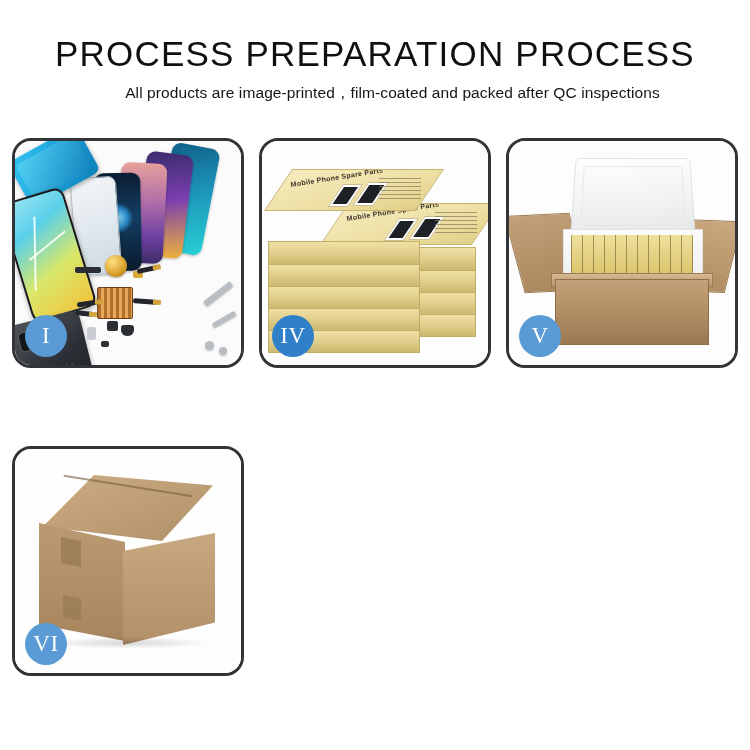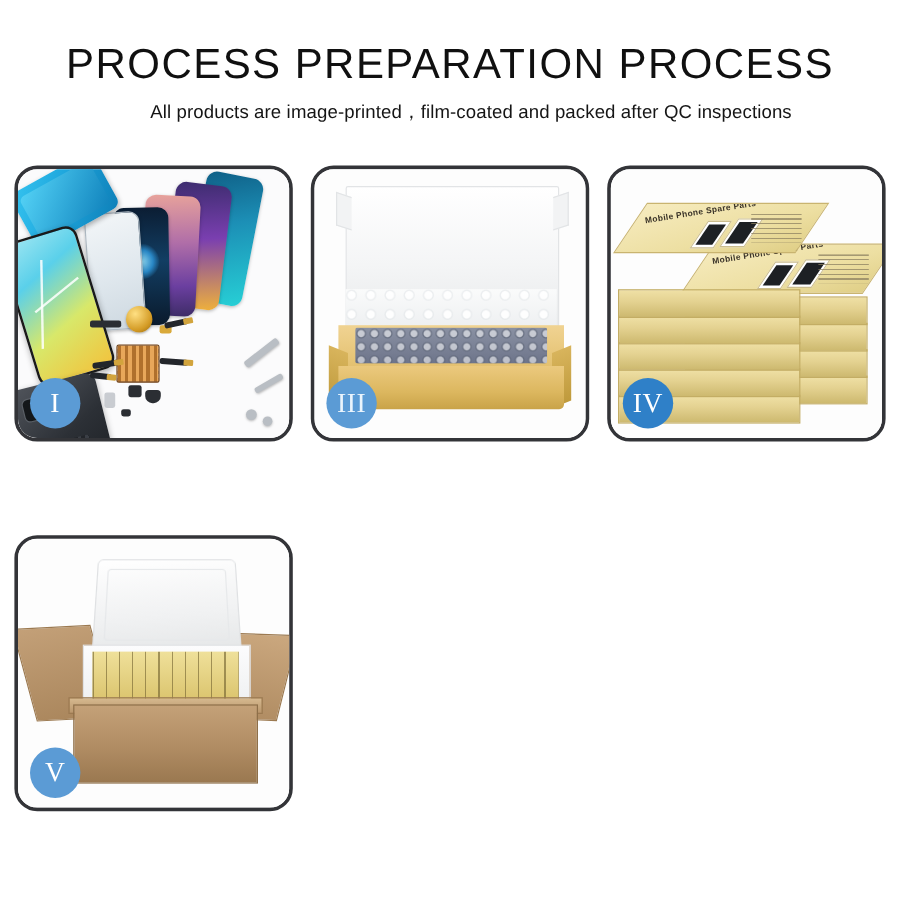--- a/index.html
+++ b/index.html
@@ -442,33 +442,20 @@
 
       <div class="p1-tool" style="left:186px; top:150px; width:34px; height:6px; transform:rotate(-38deg);"></div>
       <div class="p1-tool" style="left:196px; top:176px; width:26px; height:5px; transform:rotate(-30deg);"></div>
       <div class="p1-tool" style="left:190px; top:200px; width:9px;  height:9px; border-radius:50%;"></div>
       <div class="p1-tool" style="left:204px; top:206px; width:8px;  height:8px; border-radius:50%;"></div>
     </div>
     <div class="badge b1">I</div>
   </div>
 
 
-  <div class="panel">
-    <div class="panel-photo">
-      <div class="p3-bg"></div>
-      <div class="p3-lid"></div>
-      <div class="p3-foam"></div>
-      <div class="p3-tray-top"></div>
-      <div class="p3-bubbles3"></div>
-      <div class="p3-tray-left"></div>
-      <div class="p3-tray-right"></div>
-      <div class="p3-tray-front"></div>
-    </div>
-    <div class="badge b3">III</div>
-  </div>
 
   <div class="panel">
     <div class="panel-photo">
       <div class="p4-bg"></div>
 
       <div class="p4-stackR">
         <div class="kb" style="left:62px; top:172px;"></div>
         <div class="kb" style="left:62px; top:150px;"></div>
         <div class="kb" style="left:62px; top:128px;"></div>
         <div class="kb" style="left:62px; top:106px;"></div>
@@ -512,14 +499,27 @@
       <div class="p5-flapR"></div>
       <div class="p5-lid"></div>
       <div class="p5-foam"></div>
       <div class="p5-inner"></div>
       <div class="p5-rim"></div>
       <div class="p5-body"></div>
     </div>
     <div class="badge b5">V</div>
   </div>
 
+  <div class="panel">
+    <div class="panel-photo">
+      <div class="p6-bg"></div>
+      <div class="p6-top"></div>
+      <div class="p6-top-seam"></div>
+      <div class="p6-left"></div>
+      <div class="p6-right"></div>
+      <div class="p6-tape1"></div>
+      <div class="p6-tape2"></div>
+      <div class="p6-shadow"></div>
+    </div>
+    <div class="badge b6">VI</div>
+  </div>
 
 </div>
 
 </body></html>

